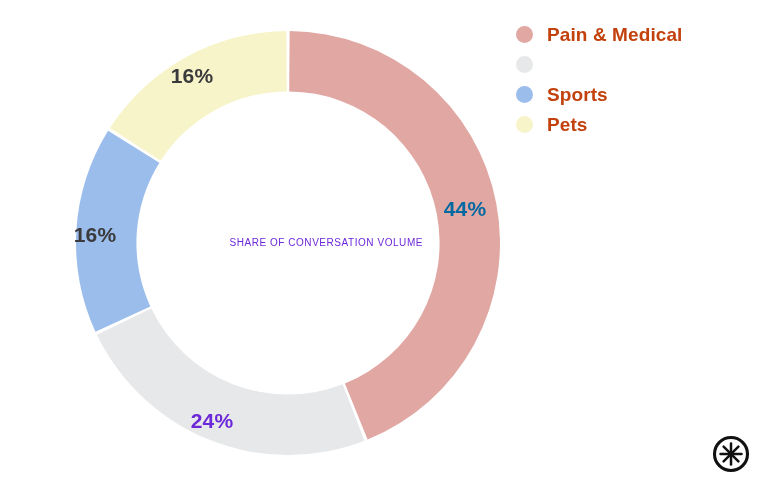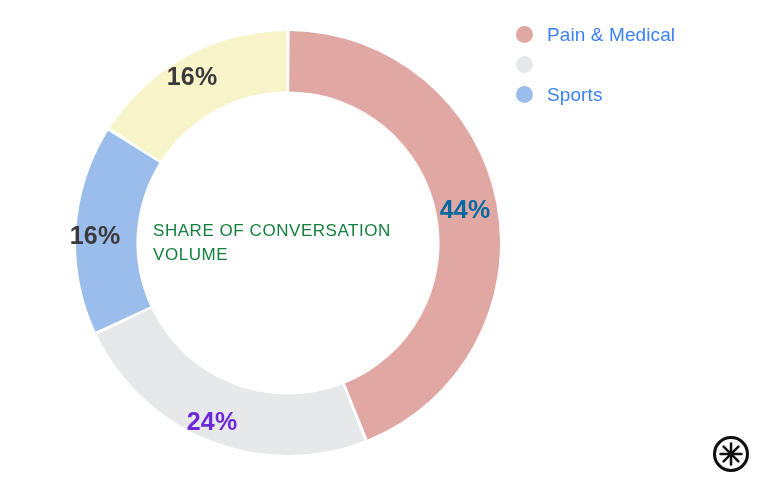--- a/index.html
+++ b/index.html
@@ -34,43 +34,43 @@
     display: block;
     width: 424px;
     height: 424px;
     overflow: visible;
   }
 
   
   .slice-label {
     position: absolute;
     font-family: "Liberation Sans", sans-serif;
-    font-size: 25px;
+    font-size: 21px;
     font-weight: 700;
     color: #3a3a3c;
     letter-spacing: 0.2px;
     white-space: nowrap;
     transform: translate(-50%, -50%);
     pointer-events: none;
   }
 
   
   #center-title {
     position: absolute;
     left: 288px;
     top: 243px;
     transform: translate(-50%, -50%);
     width: 270px;
-    text-align: left;
+    text-align: right;
     font-family: "Liberation Sans", sans-serif;
-    font-size: 17px;
+    font-size: 10px;
     font-weight: 400;
     line-height: 1.4;
     letter-spacing: 0.55px;
-    color: #15803d;
+    color: #6d28d9;
   }
   #center-title .line {
     display: block;
   }
 
   
   #legend {
     position: absolute;
     left: 516px;
     top: 20px;
@@ -85,22 +85,22 @@
   .legend-swatch {
     width: 17px;
     height: 17px;
     border-radius: 50%;
     flex: 0 0 auto;
     margin-right: 14px;
   }
   .legend-label {
     font-family: "Liberation Sans", sans-serif;
     font-size: 19px;
-    font-weight: 400;
-    color: #3b82f6;
+    font-weight: 700;
+    color: #c2410c;
     white-space: nowrap;
     letter-spacing: 0.1px;
   }
 
   
   #logo {
     position: absolute;
     left: 711px;
     top: 434px;
     width: 40px;
@@ -144,20 +144,24 @@
 
     <div class="legend-item">
       <span class="legend-swatch" style="background: rgb(231, 232, 233);"></span>
     </div>
 
     <div class="legend-item">
       <span class="legend-swatch" style="background: rgb(155, 189, 236);"></span>
       <span class="legend-label">Sports</span>
     </div>
 
+    <div class="legend-item">
+      <span class="legend-swatch" style="background: rgb(248, 244, 201);"></span>
+      <span class="legend-label">Pets</span>
+    </div>
 
   </div>
 
   <div id="logo">
     <svg width="40" height="40" viewBox="0 0 40 40">
       <circle cx="20" cy="20" r="16.5" fill="none" stroke="#111111" stroke-width="3.1"></circle>
       <g stroke="#111111" stroke-width="2.5" stroke-linecap="round">
         <line x1="20" y1="9.5" x2="20" y2="30.5"></line>
         <line x1="9.5" y1="20" x2="30.5" y2="20"></line>
         <line x1="12.6" y1="12.6" x2="27.4" y2="27.4"></line>

